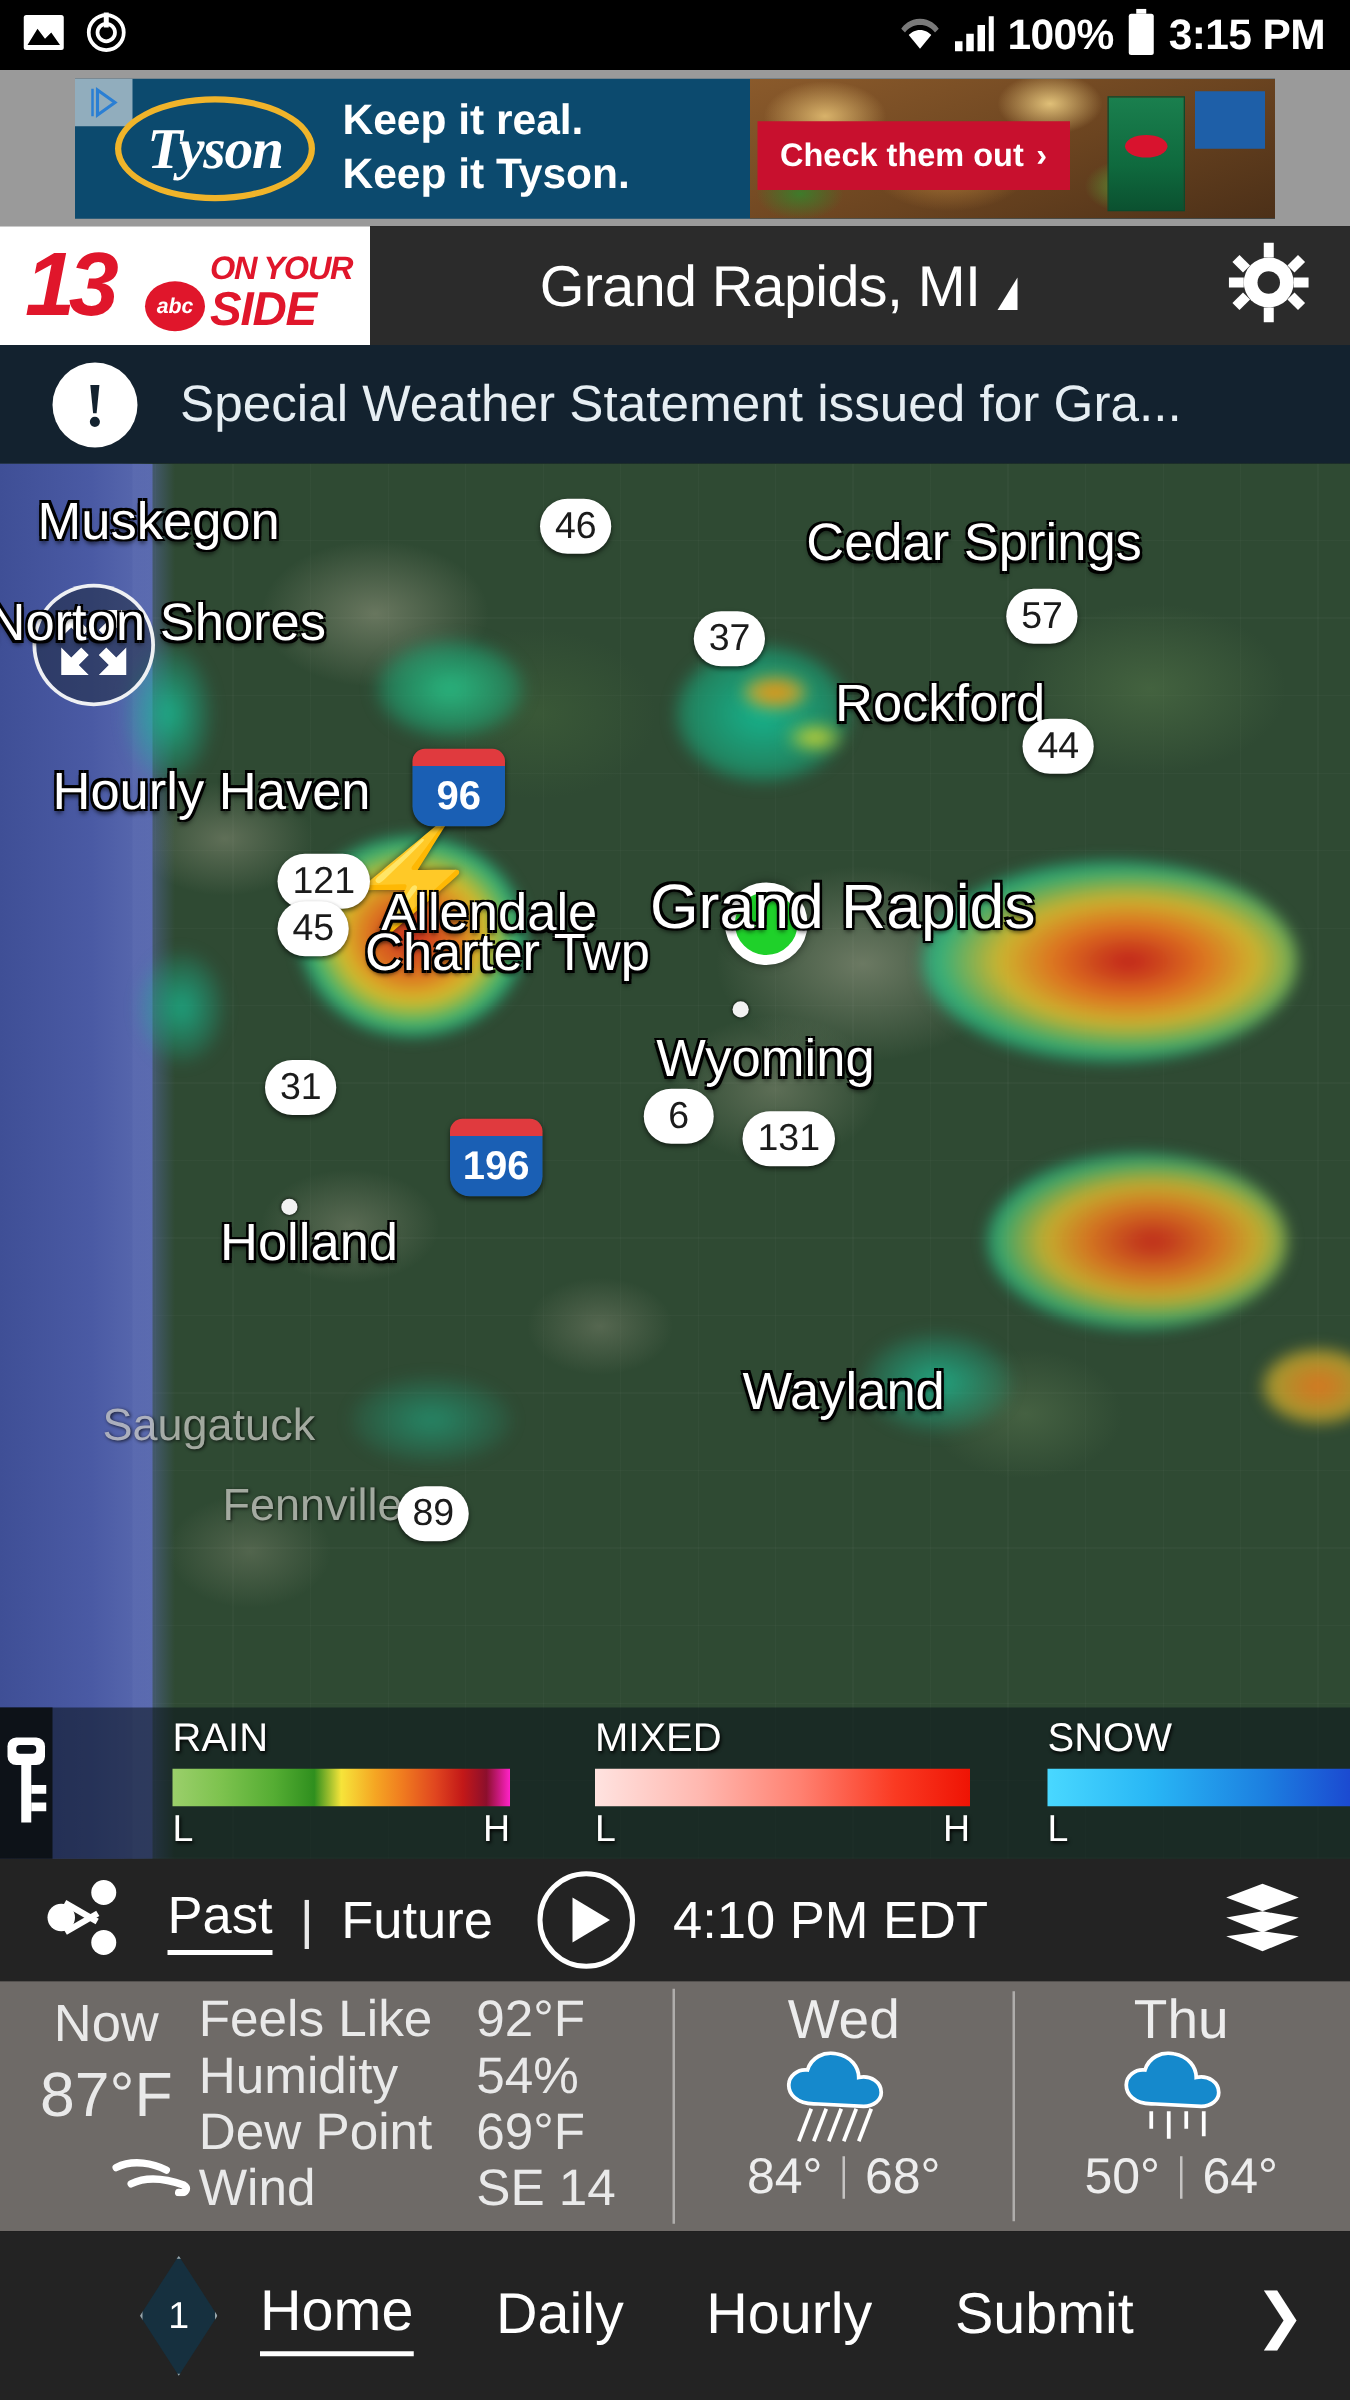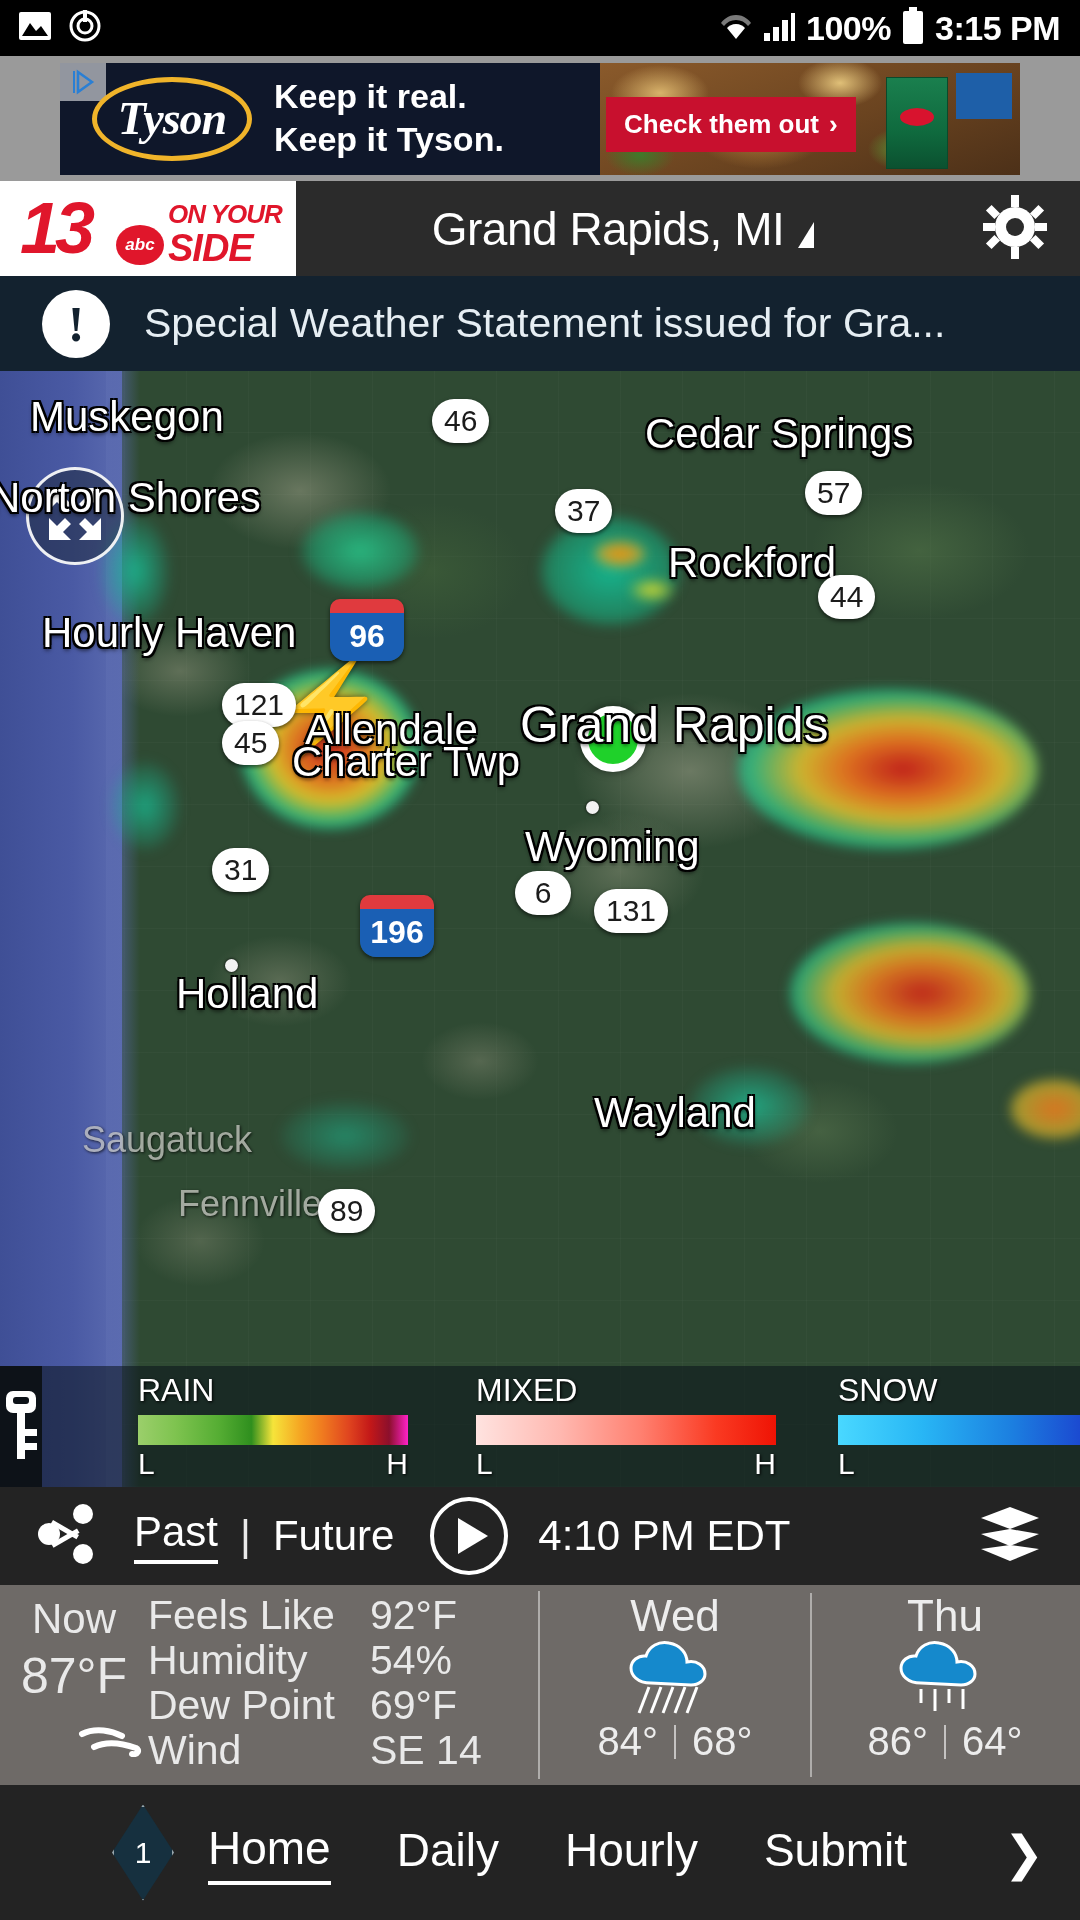--- a/index.html
+++ b/index.html
@@ -11,21 +11,21 @@
                background:#000; display:flex; align-items:center; color:#fff; }
   .sb-left { display:flex; align-items:center; gap:16px; padding-left:18px; }
   .sb-right { margin-left:auto; display:flex; align-items:center; gap:10px;
               padding-right:20px; }
   .sb-pct { font-size:34px; font-weight:bold; letter-spacing:-0.5px; }
   .sb-time { font-size:34px; font-weight:bold; letter-spacing:-0.5px; }
 
   
   .adzone { position:absolute; top:56px; left:0; width:1080px; height:125px;
             background:#9a9a9a; display:flex; align-items:center; justify-content:center; }
-  .adbanner { position:relative; width:960px; height:112px; background:#0f172a;
+  .adbanner { position:relative; width:960px; height:112px; background:#0c4a6e;
               overflow:hidden; display:flex; align-items:center; }
   .ad-choice { position:absolute; top:0; left:0; width:46px; height:38px;
                background:rgba(255,255,255,.55); display:flex;
                align-items:center; justify-content:center; }
   .ad-choice svg { display:block; }
   .ad-logo { position:absolute; left:28px; top:50%; transform:translateY(-50%);
              width:168px; height:92px; display:flex; align-items:center;
              justify-content:center; }
   .ad-logo .oval { position:absolute; width:160px; height:84px; border-radius:50%;
                    border:5px solid #f0b42a; }
@@ -180,21 +180,21 @@
   .pb-play i { width:0; height:0; border-left:30px solid #fff;
                border-top:18px solid transparent;
                border-bottom:18px solid transparent; margin-left:8px; }
   .pb-time { font-size:42px; font-weight:300; margin-left:30px; }
   .pb-layers { margin-left:auto; width:140px; display:flex;
                align-items:center; justify-content:center; }
 
   
   .lower { position:absolute; left:0; top:1585px; width:1080px; height:200px;
            background:#6e6a67; display:flex; }
-  .cur { width:538px; display:flex; position:relative; }
+  .cur { width:538px; display:flex; position:relative;padding-left:11px; }
   .cur-left { width:148px; position:relative; color:#e9e9e9; }
   .cur-now { position:absolute; left:50%; transform:translateX(-50%);
              top:10px; font-size:42px; font-weight:300; }
   .cur-temp { position:absolute; left:50%; transform:translateX(-50%);
               top:62px; font-size:50px; font-weight:300; }
   .cur-wind-ic { position:absolute; left:78px; top:140px; }
   .cur-rows { flex:1; padding-top:8px; }
   .cur-row { display:flex; height:45px; align-items:center; color:#e9e9e9;
              font-size:41px; font-weight:300; }
   .cur-row .k { width:222px; }
@@ -537,21 +537,21 @@
             <path d="M30 42 C16 42 10 34 10 27 C10 20 17 14 25 15 C28 5 38 0 48 2 C60 4 66 13 66 21 C76 19 84 25 84 33 C84 39 78 44 70 44 Z" fill="#1589cc" stroke="#fff" stroke-width="3"></path>
             <g stroke="#fff" stroke-width="3">
               <line x1="30" y1="48" x2="30" y2="62"></line>
               <line x1="44" y1="48" x2="44" y2="70"></line>
               <line x1="58" y1="48" x2="58" y2="62"></line>
               <line x1="72" y1="48" x2="72" y2="68"></line>
             </g>
           </svg>
         </div>
         <div class="fc-temps">
-          <span>86°</span>
+          <span>50°</span>
           <span class="bar"></span>
           <span>64°</span>
         </div>
       </div>
     </div>
 </div>
 
 <div class="nav">
   <div class="nav-badge">
     <div class="dia"></div>

